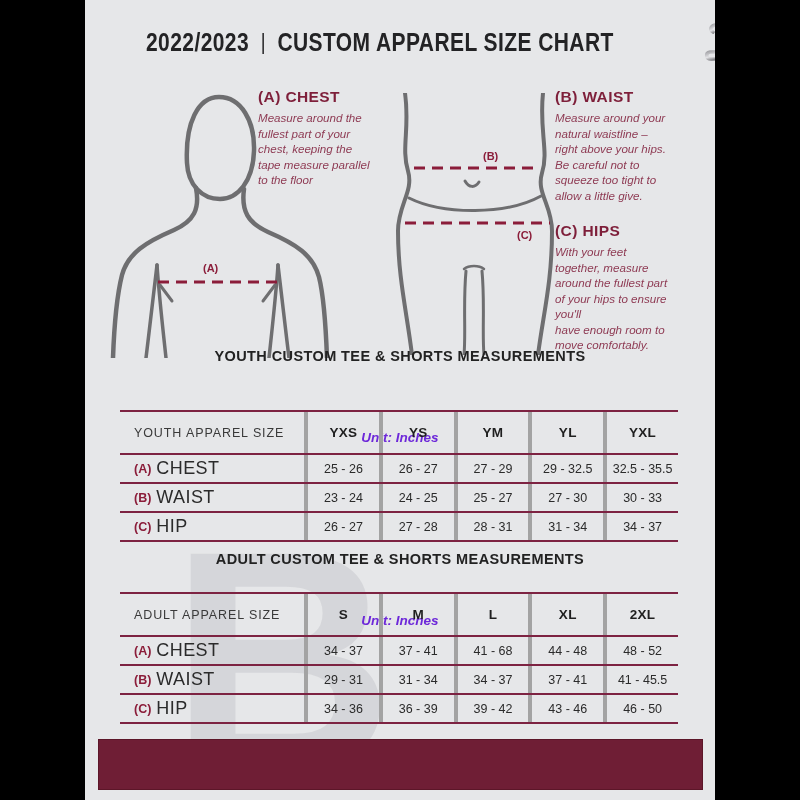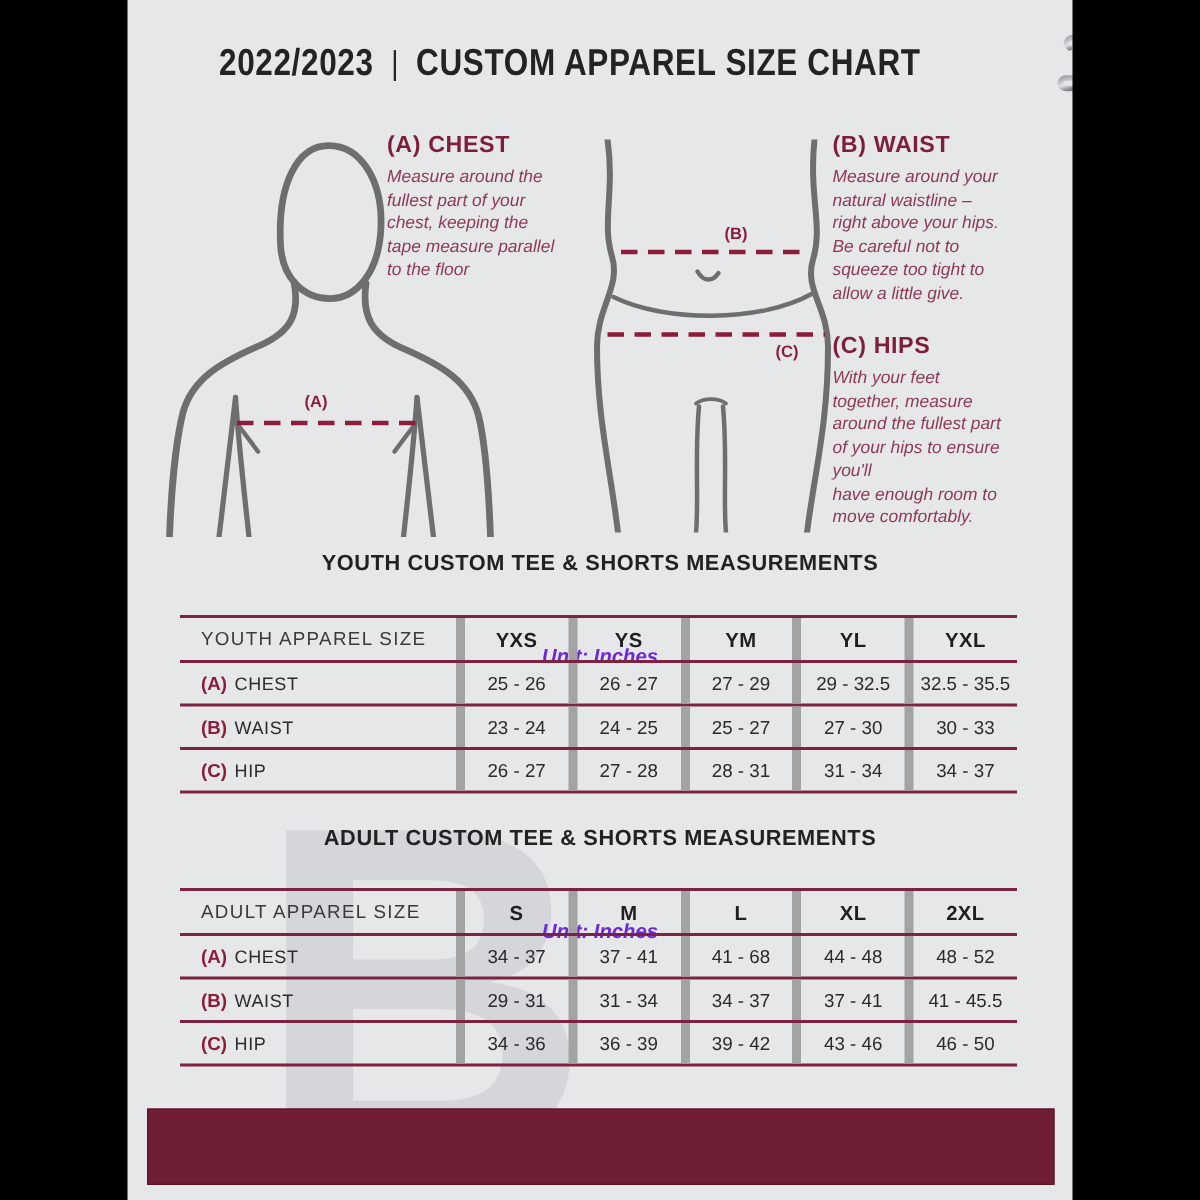--- a/index.html
+++ b/index.html
@@ -23,28 +23,28 @@
   .g-head{position:absolute;font-size:15.5px;font-weight:700;color:#7e1f3a;letter-spacing:.4px;}
   .g-body{position:absolute;font-size:11.6px;font-style:italic;font-weight:500;color:#8e3a53;line-height:1.34;white-space:pre-line;}
   .marker{position:absolute;font-size:11px;font-weight:700;color:#8b1d3a;z-index:2;}
 
   
   .sec-title{position:absolute;left:0;right:0;text-align:center;font-size:14.5px;font-weight:700;color:#222;letter-spacing:.4px;}
   .sec-unit{position:absolute;left:0;right:0;text-align:center;font-size:13.5px;font-style:italic;font-weight:700;color:#6d28d9;margin-top:43px;}
   .size-table{position:absolute;left:35px;width:558px;border-top:2px solid #7d2342;border-bottom:2px solid #7d2342;z-index:1;}
   .t-row{display:grid;grid-template-columns:184px repeat(5,1fr);}
   .t-row + .t-row{border-top:2px solid #7d2342;}
-  .t-row.head{height:28px;}
+  .t-row.head{height:41px;}
   .t-row.data{height:27px;}
   .cell{display:flex;align-items:center;justify-content:center;font-size:12.5px;color:#2b2b2b;}
-  .cell.v{border-left:6px solid #a3a3a3;}
+  .cell.v{border-left:4px solid #a3a3a3;}
   .cell.lbl{justify-content:flex-start;padding-left:14px;}
   .col-size{font-weight:700;font-size:13.5px;color:#1f1f1f;letter-spacing:.3px;}
   .table-key{font-size:12.5px;color:#3a3a3a;letter-spacing:.9px;}
-  .row-label{font-size:12px;color:#2b2b2b;letter-spacing:.4px;}
+  .row-label{font-size:18px;color:#2b2b2b;letter-spacing:.4px;}
   .pfx{color:#8b1d3a;font-weight:700;margin-right:5px;font-size:12.5px;}
 
   .watermark{position:absolute;left:85px;top:505px;font-size:310px;line-height:1;font-weight:700;color:rgba(138,138,148,.18);z-index:0;}
   .footer-bar{position:absolute;left:13px;top:739px;width:605px;height:51px;background:#6f1e35;border:1px solid #5c1628;box-sizing:border-box;z-index:3;}
 </style>
 </head>
 <body>
 
 <div class="canvas">
   <div class="edge left"></div>
@@ -132,21 +132,21 @@
 
     <div class="g-head" style="left:470px;top:222px;">(C) HIPS</div>
     <div class="g-body" style="left:470px;top:244px;width:162px;">With your feet
 together, measure
 around the fullest part
 of your hips to ensure
 you'll
 have enough room to
 move comfortably.</div>
 
-    <div class="sec-title" style="top:368px;">YOUTH CUSTOM TEE &amp; SHORTS MEASUREMENTS</div>
+    <div class="sec-title" style="top:348px;">YOUTH CUSTOM TEE &amp; SHORTS MEASUREMENTS</div>
     <div class="sec-unit" style="top:387px;">Unit: Inches</div>
     <div class="size-table" style="top:410px;">
       <div class="t-row head">
         <div class="cell lbl table-key">YOUTH APPAREL SIZE</div>
         <div class="cell v col-size">YXS</div>
         <div class="cell v col-size">YS</div>
         <div class="cell v col-size">YM</div>
         <div class="cell v col-size">YL</div>
         <div class="cell v col-size">YXL</div>
       </div>

